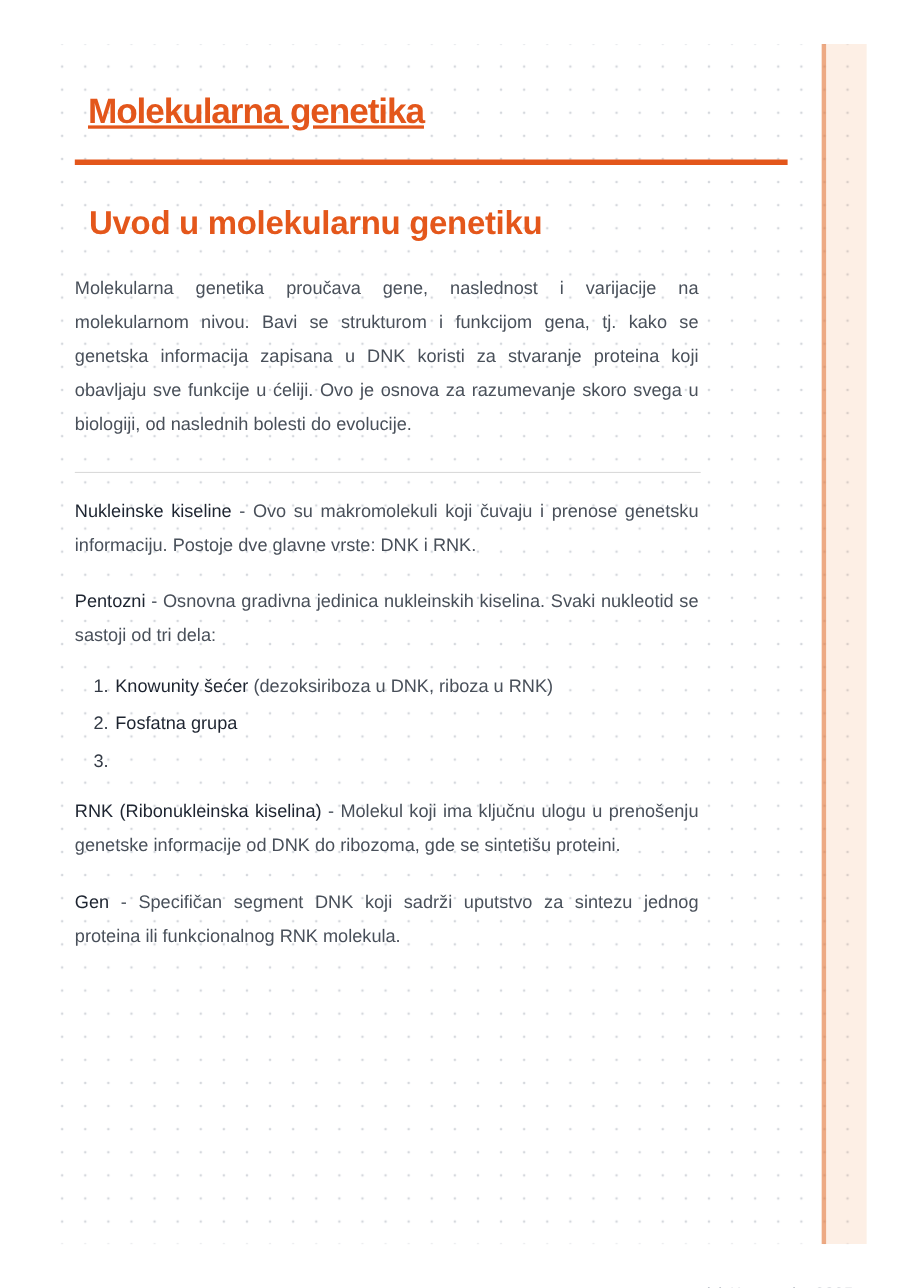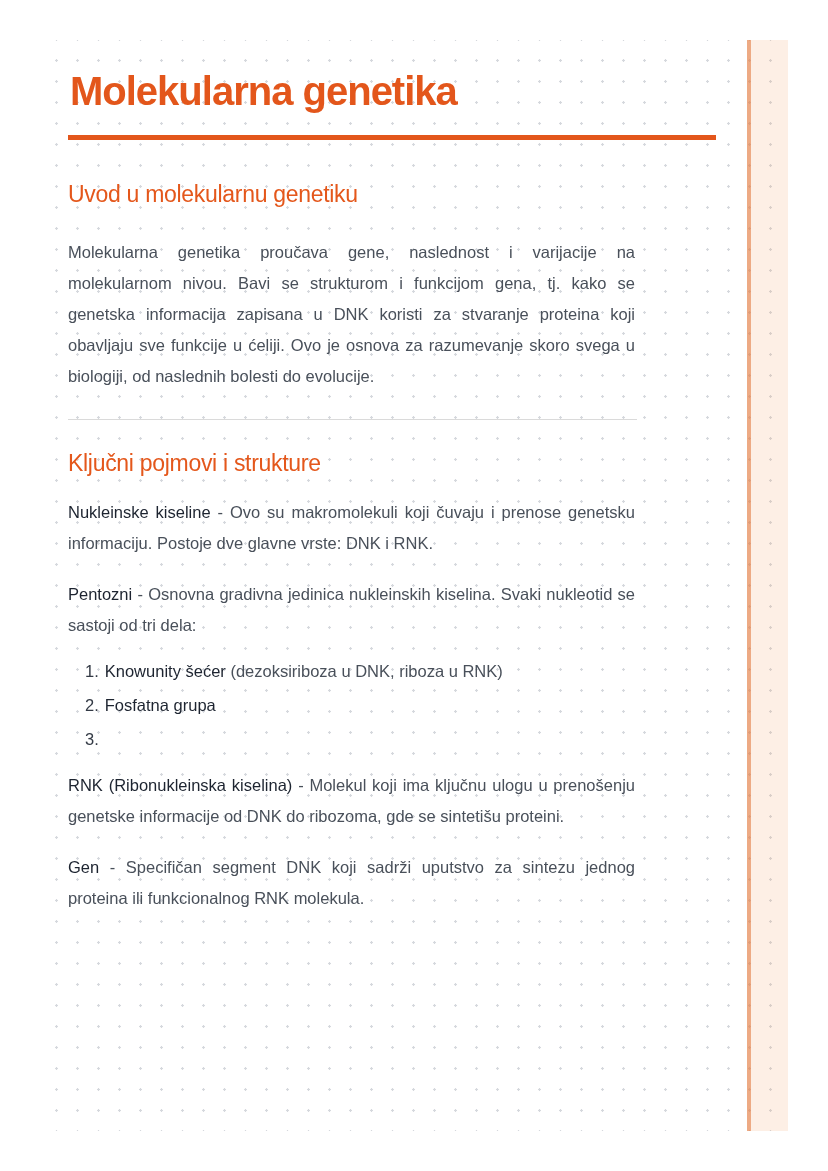--- a/index.html
+++ b/index.html
@@ -31,39 +31,40 @@
     height: 100%;
     background: rgba(244, 154, 94, 0.16);
     border-left: 4px solid rgba(226, 124, 66, 0.6);
     box-sizing: border-box;
   }
   .inner {
     position: relative;
     padding: 26px 0 0 28px;
   }
   .doc-title {
-    margin: 2px;
-    font-size: 40px;
+    margin: 12px;
+    font-size: 32px;
     line-height: 46px;
     font-weight: 800;
     letter-spacing: -1px;
     color: #e3561b;
+    text-decoration: underline;
   }
   .title-rule {
     width: 648px;
     height: 5px;
     background: #e3561b;
     border: none;
     margin: 21px 0 0 0;
   }
   .section-heading {
-    margin: 0;
-    font-size: 23px;
+    margin: 13px;
+    font-size: 30px;
     line-height: 28px;
-    font-weight: 400;
+    font-weight: 700;
     letter-spacing: -0.3px;
     color: #e4571b;
   }
   .h-intro   { margin-top: 40px; }
   .h-concepts{ margin-top: 29px; }
   .body-par {
     width: 567px;
     margin: 20px 0 0 0;
     font-size: 16.5px;
     line-height: 31px;
@@ -118,21 +119,20 @@
   <div class="inner">
 
     <h1 class="doc-title">Molekularna genetika</h1>
     <div class="title-rule"></div>
 
     <h2 class="section-heading h-intro">Uvod u molekularnu genetiku</h2>
     <p class="body-par intro-par">Molekularna genetika proučava gene, naslednost i varijacije na molekularnom nivou. Bavi se strukturom i funkcijom gena, tj. kako se genetska informacija zapisana u DNK koristi za stvaranje proteina koji obavljaju sve funkcije u ćeliji. Ovo je osnova za razumevanje skoro svega u biologiji, od naslednih bolesti do evolucije.</p>
 
     <hr class="soft-divider">
 
-    <h2 class="section-heading h-concepts">Ključni pojmovi i strukture</h2>
 
     <p class="body-par"><b>Nukleinske kiseline</b><span> - Ovo su makromolekuli koji čuvaju i prenose genetsku informaciju. Postoje dve glavne vrste: DNK i RNK.</span></p>
 
     <p class="body-par"><b>Pentozni</b><span> - Osnovna gradivna jedinica nukleinskih kiselina. Svaki nukleotid se sastoji od tri dela:</span></p>
 
     <div class="num-list">
       <div class="num-item">
         <span class="num">1.</span>
         <span><b>Knowunity šećer</b><span> (dezoksiriboza u DNK, riboza u RNK)</span></span>
       </div>

